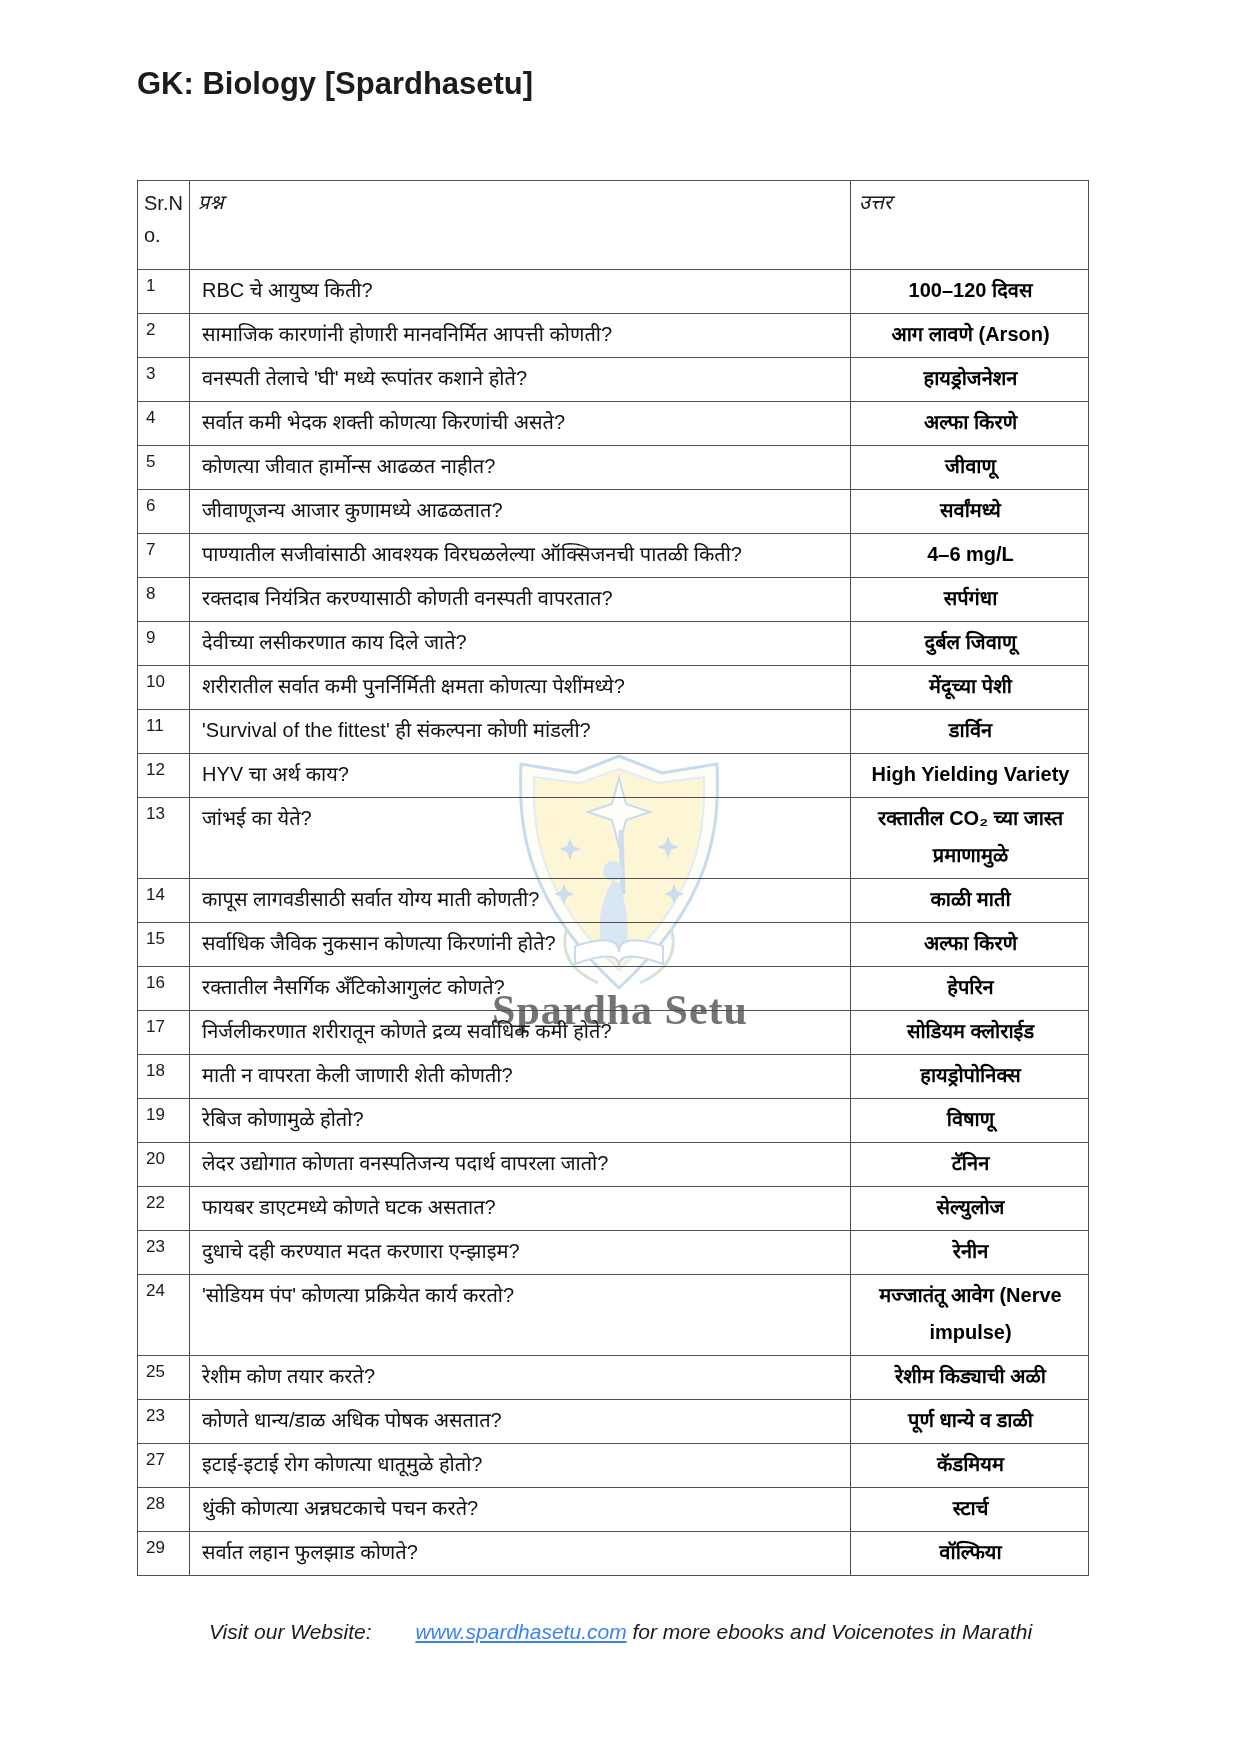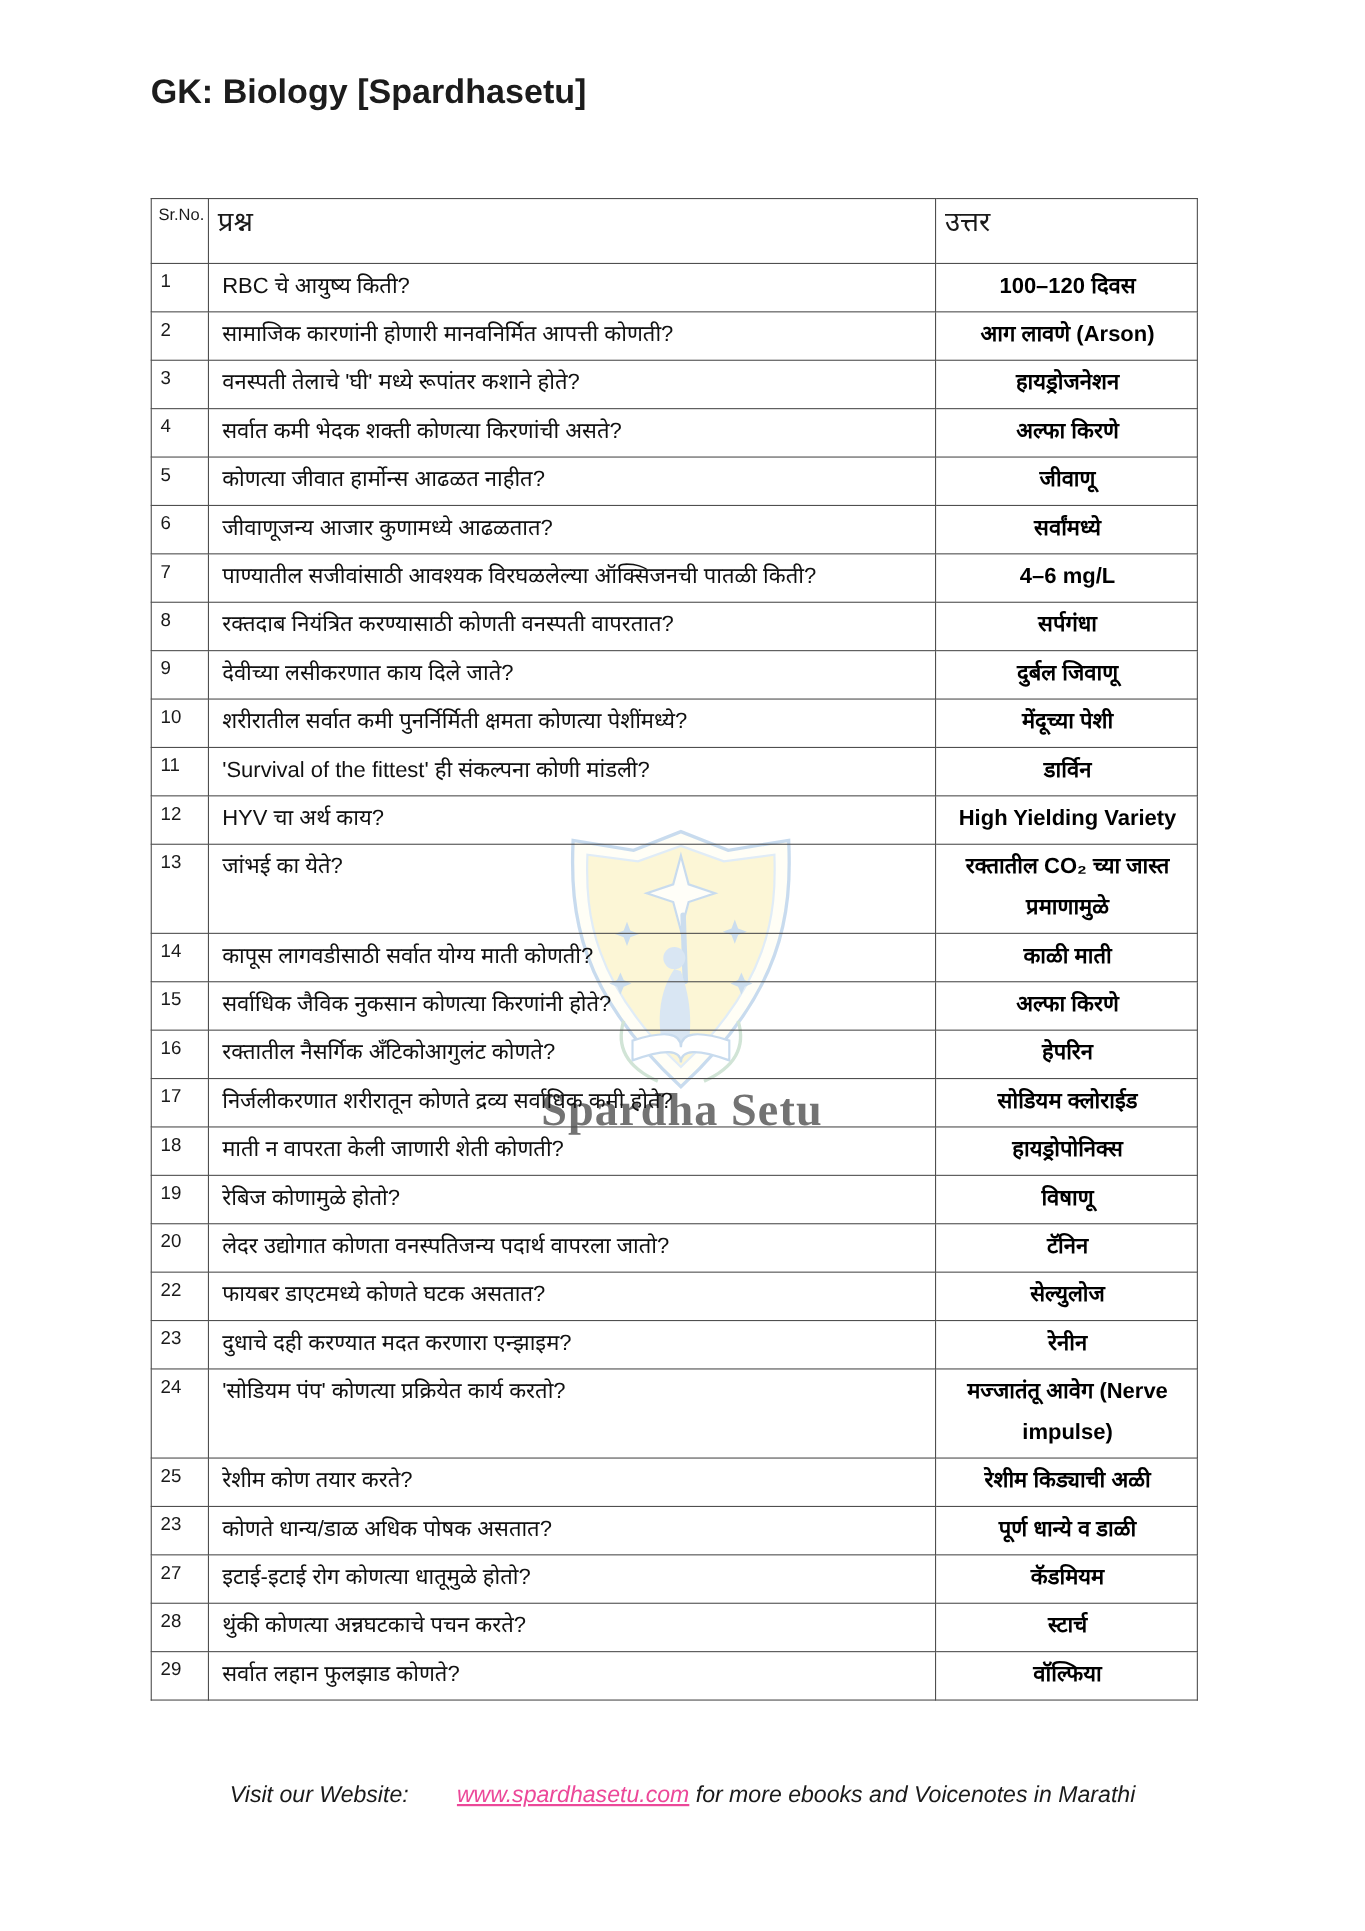--- a/index.html
+++ b/index.html
@@ -23,31 +23,31 @@
   table.qa {
     position:absolute; left:137px; top:180px; width:951px; z-index:2;
     border-collapse:collapse; table-layout:fixed; background:transparent;
   }
   .qa th, .qa td {
     border:1.5px solid #4f4f4f; vertical-align:top; background:transparent;
   }
   .qa thead th {
     font-weight:normal; text-align:left; height:50px; padding:6px 8px 2px 8px;
   }
-  .qa th.h-no { font-size:15px; padding:6px 3px 2px 6px; word-break:break-all; line-height:18px; }
-  .qa th.h-q, .qa th.h-a { font-size:25px; line-height:30px; }
+  .qa th.h-no { font-size:20px; padding:6px 3px 18px 6px; word-break:break-all; line-height:32px; }
+  .qa th.h-q, .qa th.h-a { font-size:20px; line-height:30px;font-style:italic; }
   .qa td.c-no { font-size:17px; padding:5px 3px 2px 8px; line-height:22px; }
   .qa td.c-q  { font-size:20px; padding:2px 12px 4px 12px; line-height:37px; color:#111; }
   .qa td.c-a  { font-size:20px; padding:2px 8px 4px 10px; line-height:37px; font-weight:bold; color:#000;text-align:center; }
   
   .footer {
     position:absolute; left:0; top:1620px; width:1241px; text-align:center;
     font-size:21px; font-style:italic; color:#1a1a1a; z-index:2;
   }
-  .footer a { color:#ec4899; text-decoration:underline;margin-left:38px; }
+  .footer a { color:#3b82f6; text-decoration:underline;margin-left:38px; }
 </style>
 </head>
 <body>
 
 <div class="watermark-wrap">
   <svg class="wm-shield" viewBox="0 0 214 244" aria-hidden="true">
 
     <path d="M107 6 L150 23 L205 14 C208 80 200 152 107 238 C14 152 6 80 9 14 L64 23 Z" fill="#fffef6" stroke="#c6daee" stroke-width="3"></path>
 
     <path d="M107 19 L146 33 L192 27 C194 82 187 144 107 220 C27 144 20 82 22 27 L68 33 Z" fill="#fcf6d4" stroke="#dfecf7" stroke-width="2"></path>

